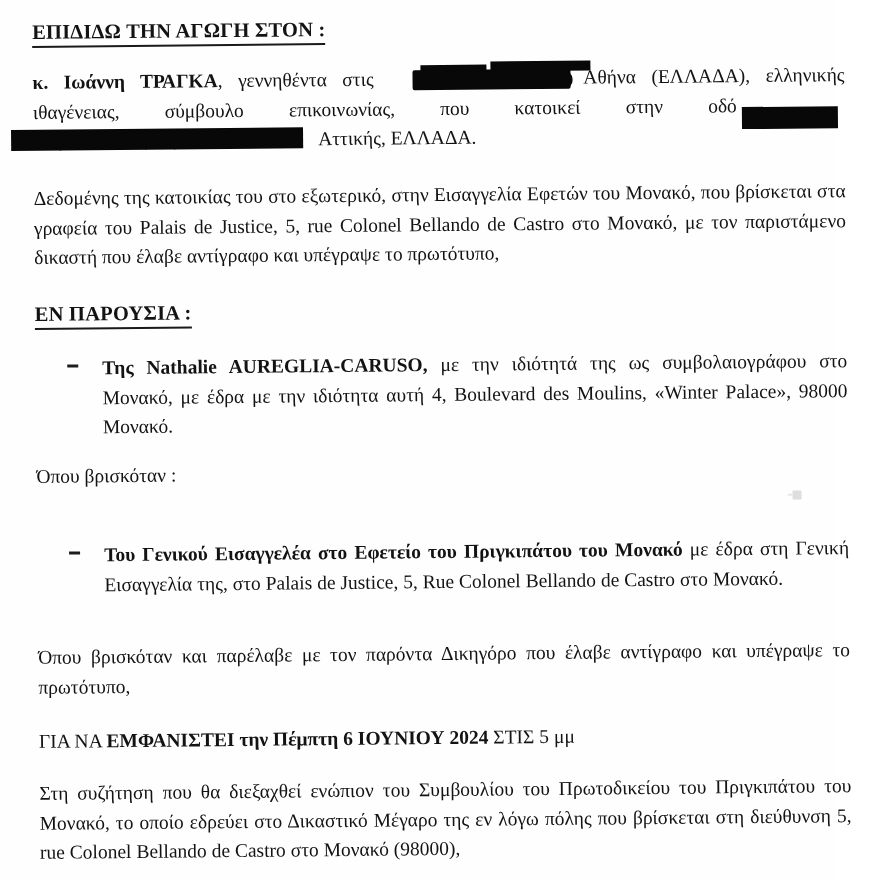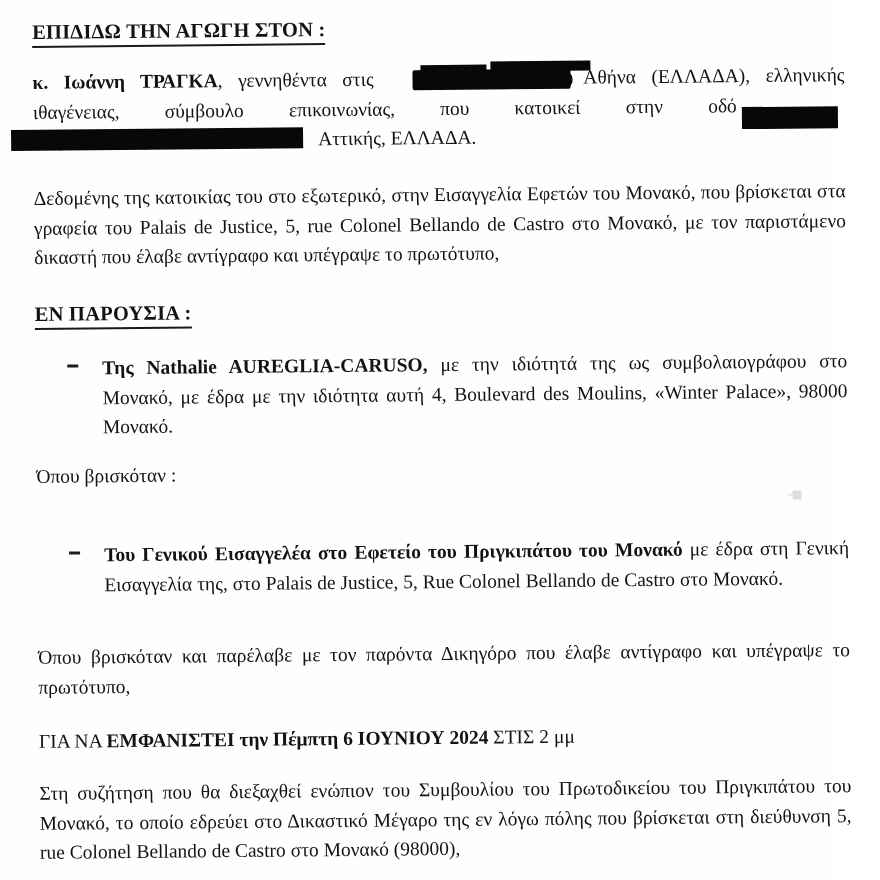--- a/index.html
+++ b/index.html
@@ -154,21 +154,21 @@
           <span class="bullet-dash"></span>
           <span class="b">Του Γενικού Εισαγγελέα στο Εφετείο του Πριγκιπάτου του Μονακό</span><span> με έδρα στη Γενική Εισαγγελία της, στο Palais de Justice, 5, Rue Colonel Bellando de Castro στο Μονακό.</span>
         </div>
       </div>
 
       <div style="position:absolute; left:0; top:639px; width:812px;">
         <p class="para">Όπου βρισκόταν και παρέλαβε με τον παρόντα Δικηγόρο που έλαβε αντίγραφο και υπέγραψε το πρωτότυπο,</p>
       </div>
 
       <div style="position:absolute; left:0; top:723px; width:812px;">
-        <p class="para last-left"><span>ΓΙΑ ΝΑ </span><span class="b">ΕΜΦΑΝΙΣΤΕΙ την Πέμπτη 6 ΙΟΥΝΙΟΥ 2024</span><span>  ΣΤΙΣ 2 μμ</span></p>
+        <p class="para last-left"><span>ΓΙΑ ΝΑ </span><span class="b">ΕΜΦΑΝΙΣΤΕΙ την Πέμπτη 6 ΙΟΥΝΙΟΥ 2024</span><span>  ΣΤΙΣ 5 μμ</span></p>
       </div>
 
       <div style="position:absolute; left:0; top:775px; width:812px;">
         <p class="para">Στη συζήτηση που θα διεξαχθεί ενώπιον του Συμβουλίου του Πρωτοδικείου του Πριγκιπάτου του Μονακό, το οποίο εδρεύει στο Δικαστικό Μέγαρο της εν λόγω πόλης που βρίσκεται στη διεύθυνση 5, rue Colonel Bellando de Castro στο Μονακό (98000),</p>
       </div>
 
     </div>
 
     <div class="ghost" style="left:419px; top:72px; width:152px; height:20px;">6 Ιουνίου 1977</div>
 

